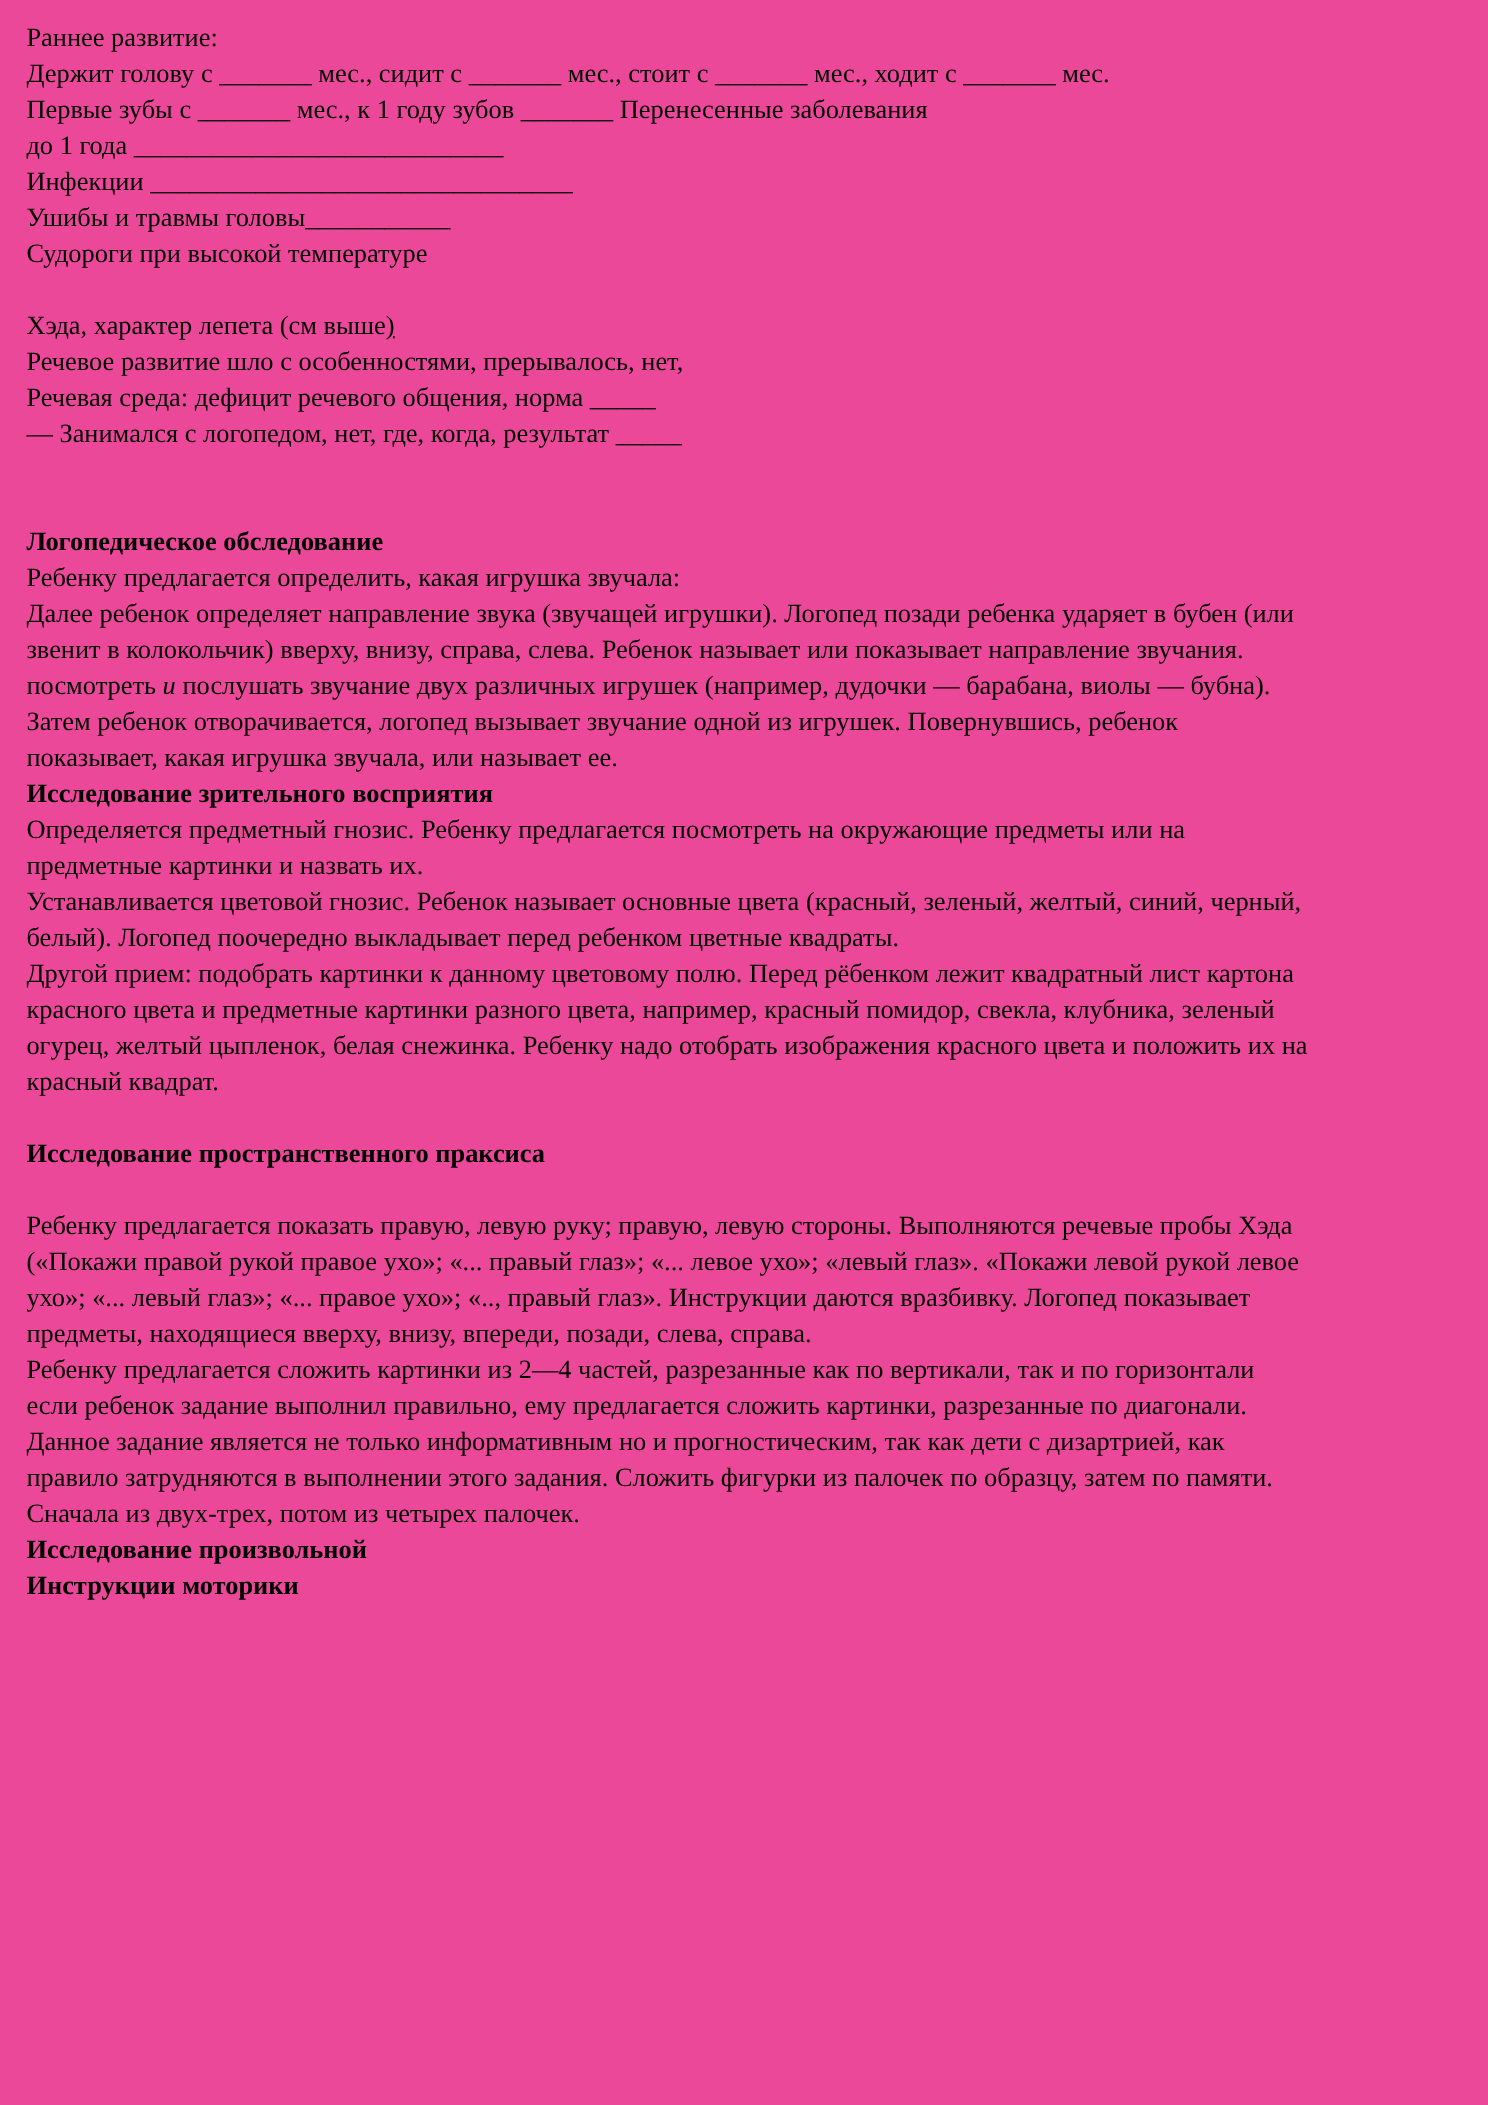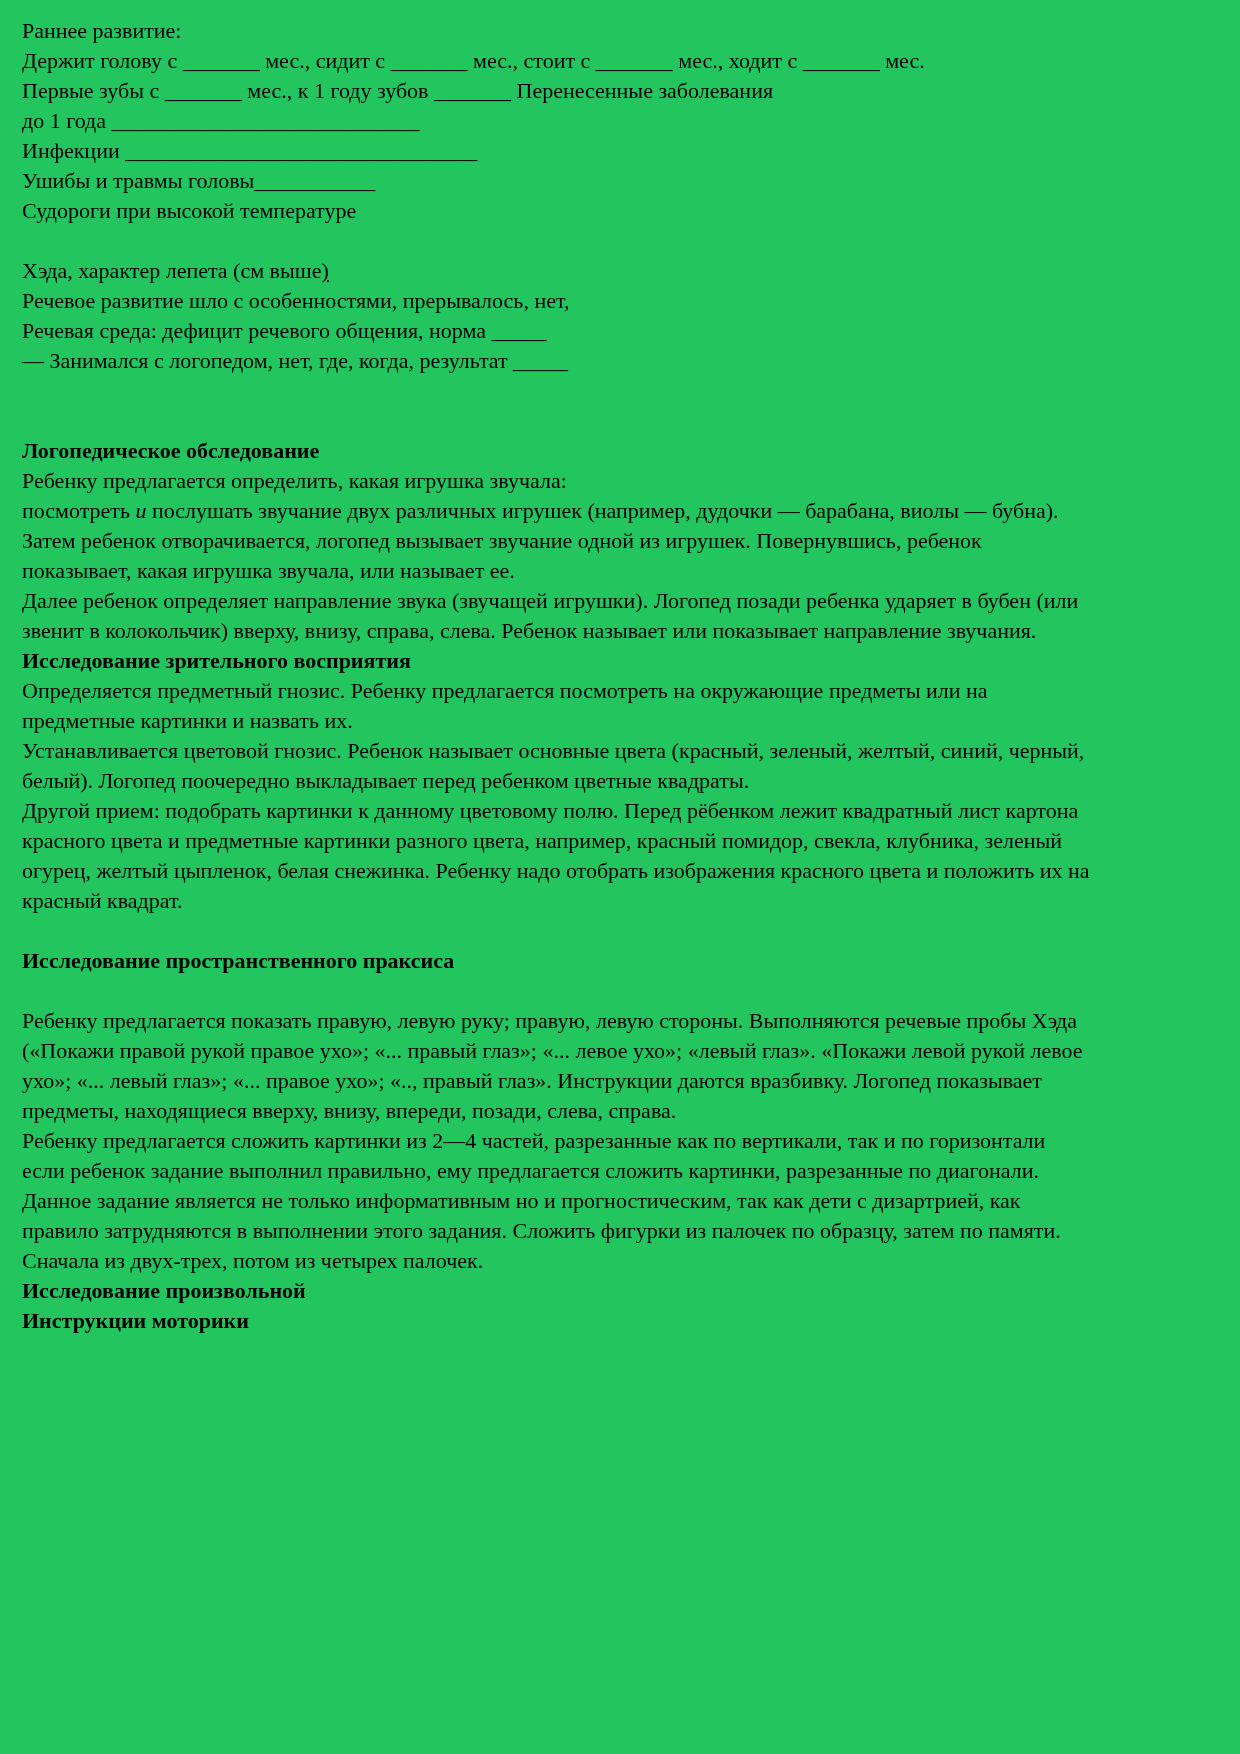--- a/index.html
+++ b/index.html
@@ -12,21 +12,21 @@
     height: 1754px;
     font-family: "Liberation Serif", serif;
     color: #000000;
   }
   .page {
     box-sizing: border-box;
     width: 1240px;
     height: 1754px;
     padding: 16px 148px 40px 22px;
     overflow: hidden;
-    background: #22c55e;
+    background: #ec4899;
   }
   .para {
     margin: 0;
     font-size: 22px;
     line-height: 30px;
     text-align: left;
     word-spacing: normal;
   }
   .para.heading { font-weight: bold; }
   .para.empty { min-height: 30px; }
@@ -47,22 +47,22 @@
       <p class="para normal"><span>Судороги при высокой температуре</span></p>
       <p class="para empty">&nbsp;</p>
       <p class="para normal"><span>Хэда, характер лепета (см выше</span><span class="u">)</span></p>
       <p class="para normal"><span>Речевое развитие шло с особенностями, прерывалось, нет,</span></p>
       <p class="para normal"><span>Речевая среда: дефицит речевого общения, норма _____</span></p>
       <p class="para normal"><span>— Занимался с логопедом, нет, где, когда, результат _____</span></p>
       <p class="para empty">&nbsp;</p>
       <p class="para empty">&nbsp;</p>
       <p class="para heading"><span>Логопедическое обследование</span></p>
       <p class="para normal"><span>Ребенку предлагается определить, какая игрушка звучала:</span></p>
+      <p class="para normal"><span>Далее ребенок определяет направление звука (звучащей игрушки). Логопед позади ребенка ударяет в бубен (или звенит в колокольчик) вверху, внизу, справа, слева. Ребенок называет или показывает направление звучания.</span></p>
       <p class="para normal"><span>посмотреть </span><span class="i">и</span><span> послушать звучание двух различных игрушек (например, дудочки — барабана, виолы — бубна). Затем ребенок отворачивается, логопед вызывает звучание одной из игрушек. Повернувшись, ребенок показывает, какая игрушка звучала, или называет ее.</span></p>
-      <p class="para normal"><span>Далее ребенок определяет направление звука (звучащей игрушки). Логопед позади ребенка ударяет в бубен (или звенит в колокольчик) вверху, внизу, справа, слева. Ребенок называет или показывает направление звучания.</span></p>
       <p class="para heading"><span>Исследование зрительного восприятия</span></p>
       <p class="para normal"><span>Определяется предметный гнозис. Ребенку предлагается посмотреть на окружающие предметы или на предметные картинки и назвать их.</span></p>
       <p class="para normal"><span>Устанавливается цветовой гнозис. Ребенок называет основные цвета (красный, зеленый, желтый, синий, черный, белый). Логопед поочередно выкладывает перед ребенком цветные квадраты.</span></p>
       <p class="para normal"><span>Другой прием: подобрать картинки к данному цветовому полю. Перед рёбенком лежит квадратный лист картона красного цвета и предметные картинки разного цвета, например, красный помидор, свекла, клубника, зеленый огурец, желтый цыпленок, белая снежинка. Ребенку надо отобрать изображения красного цвета и положить их на красный квадрат.</span></p>
       <p class="para empty">&nbsp;</p>
       <p class="para heading"><span>Исследование пространственного праксиса</span></p>
       <p class="para empty">&nbsp;</p>
       <p class="para normal"><span>Ребенку предлагается показать правую, левую руку; правую, левую стороны. Выполняются речевые пробы Хэда («Покажи правой рукой правое ухо»; «... правый глаз»; «... левое ухо»; «левый глаз». «Покажи левой рукой левое ухо»; «... левый глаз»; «... правое ухо»; «.., правый глаз». Инструкции даются вразбивку. Логопед показывает предметы, находящиеся вверху, внизу, впереди, позади, слева, справа.</span></p>
       <p class="para normal"><span>Ребенку предлагается сложить картинки из 2—4 частей, разрезанные как по вертикали, так и по горизонтали если ребенок задание выполнил правильно, ему предлагается сложить картинки, разрезанные по диагонали. Данное задание является не только информативным но и прогностическим, так как дети с дизартрией, как правило затрудняются в выполнении этого задания. Сложить фигурки из палочек по образцу, затем по памяти. Сначала из двух-трех, потом из четырех палочек.</span></p>
       <p class="para heading"><span>Исследование произвольной</span></p>

